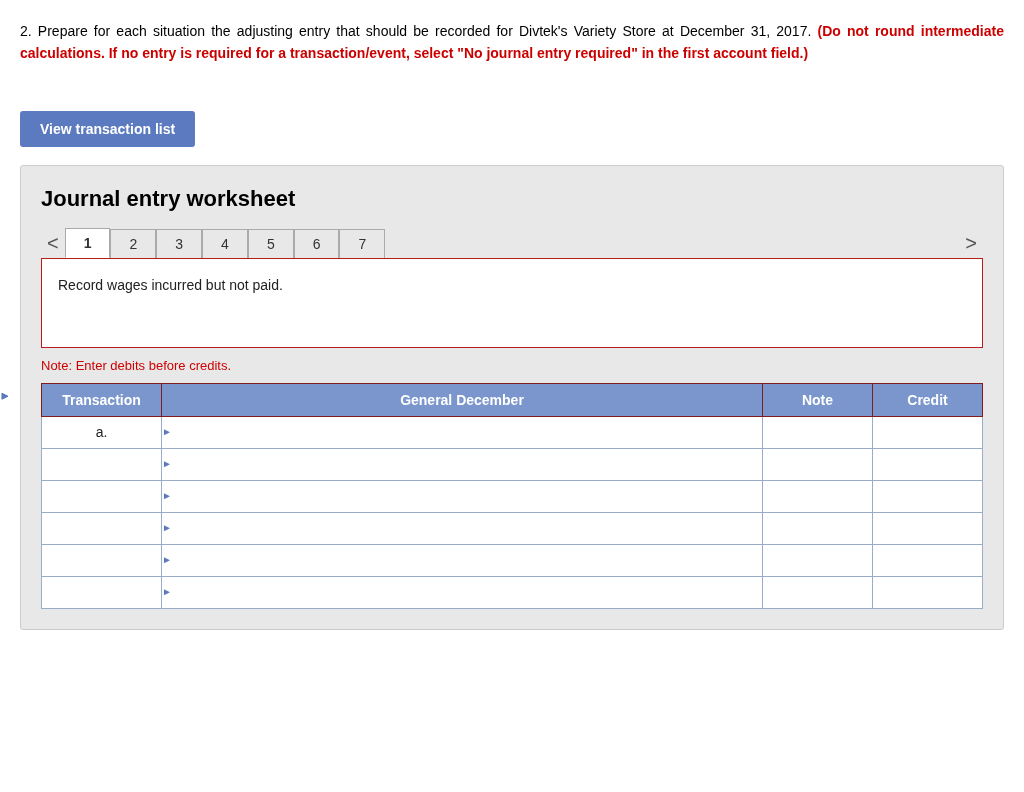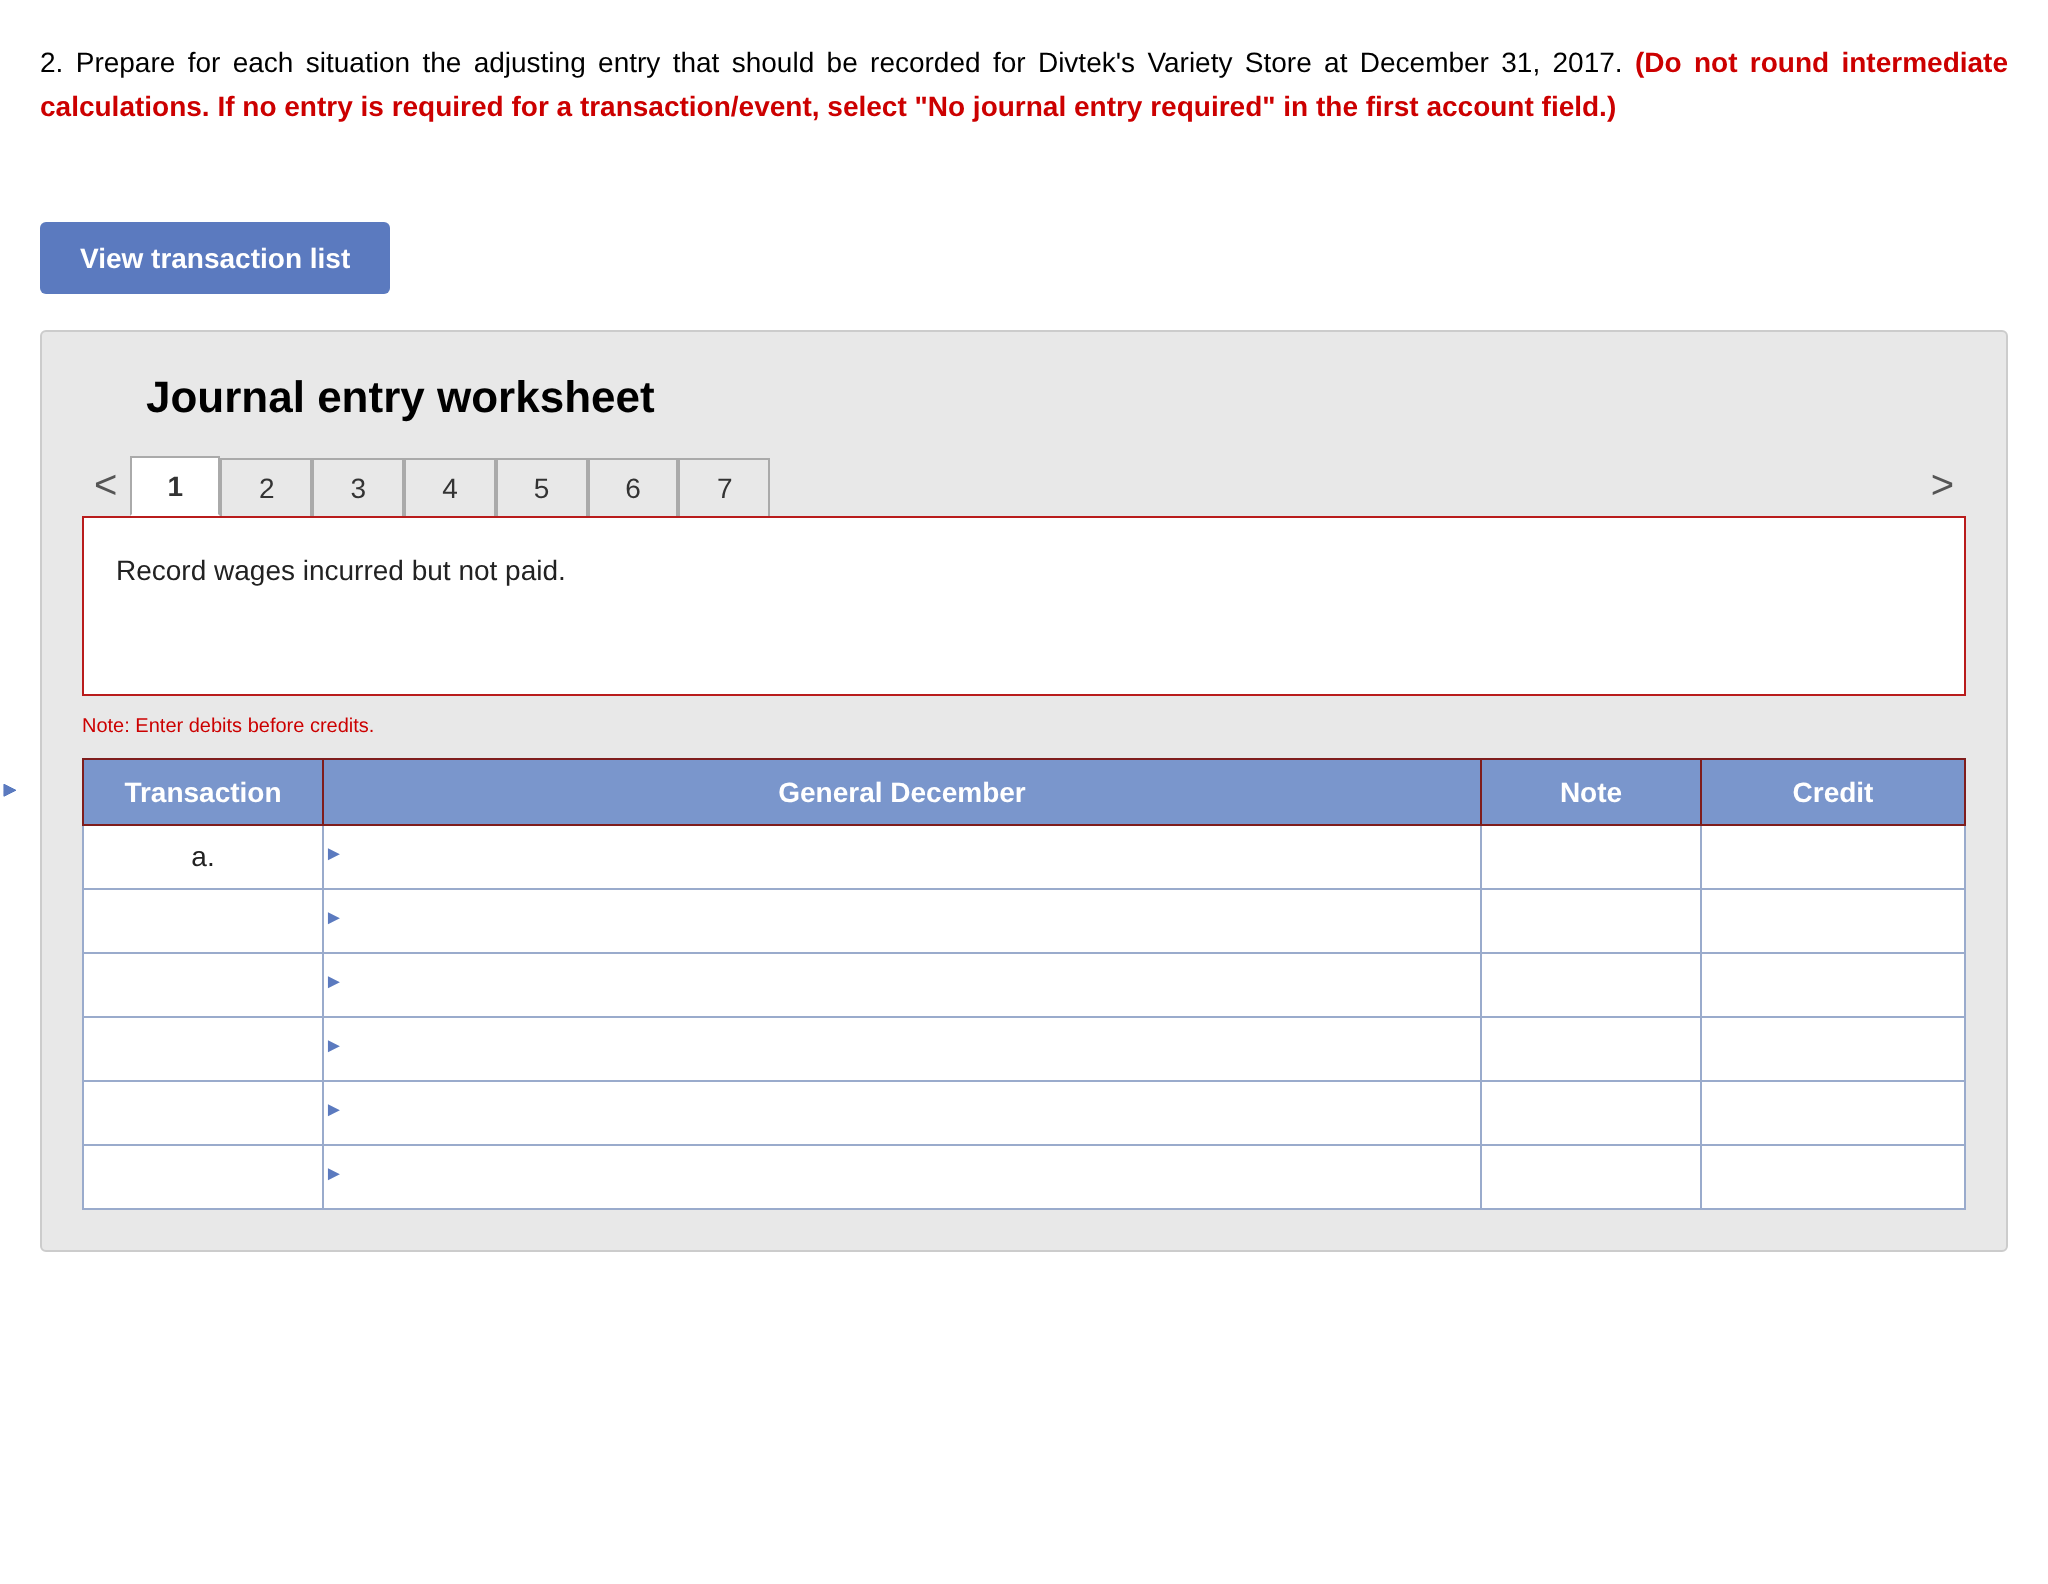--- a/index.html
+++ b/index.html
@@ -36,21 +36,20 @@
     .worksheet-container {
       background: #e8e8e8;
       border: 1px solid #ccc;
       border-radius: 3px;
       padding: 20px 20px 20px 20px;
     }
     .worksheet-title {
       font-size: 22px;
       font-weight: bold;
       margin-bottom: 16px;
-      margin-left: 32px;
     }
     .nav-arrow {
       font-size: 20px;
       cursor: pointer;
       color: #555;
       background: none;
       border: none;
       padding: 0 6px;
       line-height: 1;
     }
@@ -85,21 +84,21 @@
       background: #fff;
       border: 1px solid #b91c1c;
       padding: 18px 16px 40px 16px;
       margin-bottom: 10px;
       min-height: 90px;
       font-size: 14px;
       color: #222;
     }
     .note-text {
       color: #cc0000;
-      font-size: 10px;
+      font-size: 13px;
       margin-bottom: 10px;
     }
     .journal-table {
       width: 100%;
       border-collapse: collapse;
       font-size: 14px;
     }
     .journal-table thead tr {
       background: #7a96cc;
       color: #fff;
@@ -113,21 +112,21 @@
     .journal-table thead th.th-transaction {
       width: 120px;
     }
     .journal-table thead th.th-general {
       width: auto;
     }
     .journal-table thead th.th-debit {
       width: 110px;
     }
     .journal-table thead th.th-credit {
-      width: 132px;
+      width: 110px;
     }
     .journal-table tbody tr {
       background: #fff;
     }
     .journal-table tbody td {
       border: 1px solid #9aabcc;
       padding: 0;
       height: 32px;
       vertical-align: middle;
     }

